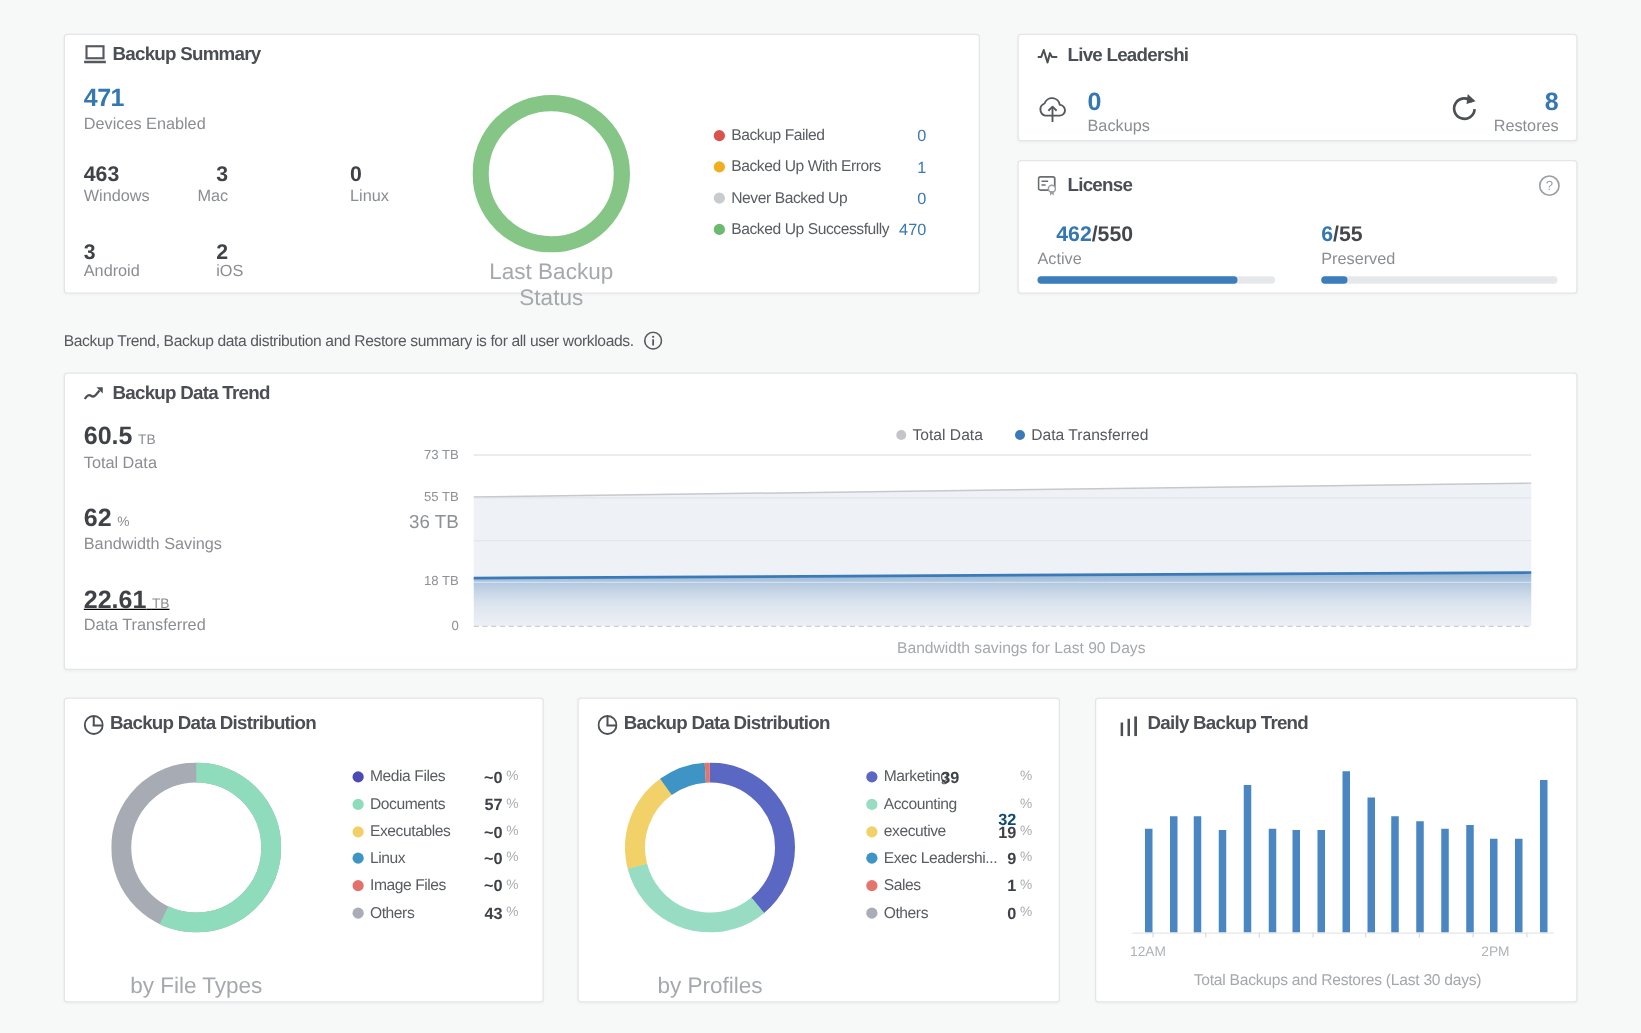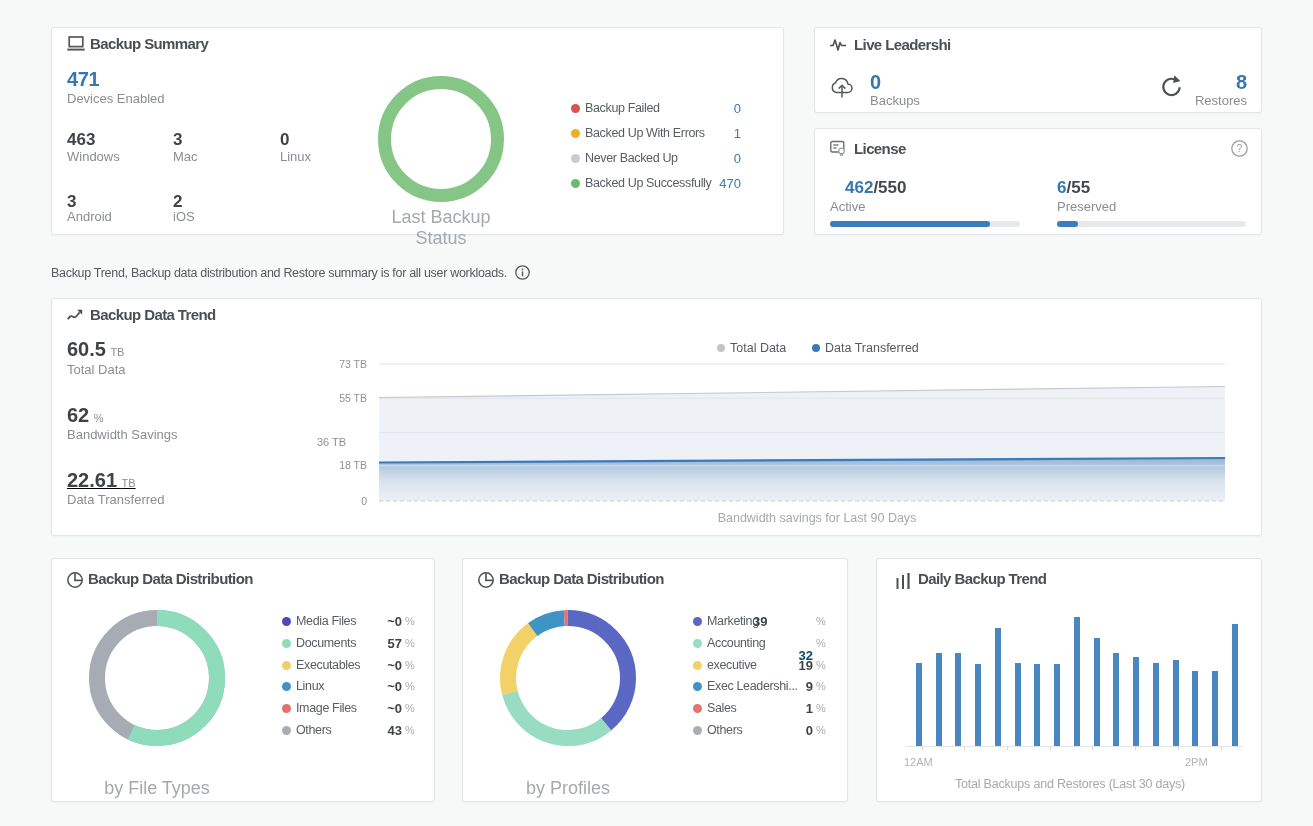--- a/index.html
+++ b/index.html
@@ -22,21 +22,21 @@
     <rect x="2.2" y="1" width="13.6" height="9.6" fill="none" stroke="#55585d" stroke-width="1.7"></rect>
     <line x1="0.3" y1="13.6" x2="17.7" y2="13.6" stroke="#55585d" stroke-width="2"></line>
   </svg>
   <div class="abs title" style="left:38px;top:6.5px;">Backup Summary</div>
   <div class="abs num blue" style="left:15px;top:40px;font-size:20px;letter-spacing:-0.4px;">471</div>
   <div class="abs lbl" style="left:15px;top:63px;">Devices Enabled</div>
 
   <div class="abs num" style="left:15px;top:102px;font-size:17px;">463</div>
   <div class="abs lbl" style="left:15px;top:121px;">Windows</div>
   <div class="abs num" style="left:121px;top:102px;font-size:17px;">3</div>
-  <div class="abs lbl" style="left:121px;top:121px;text-align:center;">Mac</div>
+  <div class="abs lbl" style="left:106px;top:121px;text-align:center;">Mac</div>
   <div class="abs num" style="left:228px;top:102px;font-size:17px;">0</div>
   <div class="abs lbl" style="left:228px;top:121px;">Linux</div>
 
   <div class="abs num" style="left:15px;top:164px;font-size:17px;">3</div>
   <div class="abs lbl" style="left:15px;top:181px;">Android</div>
   <div class="abs num" style="left:121px;top:164px;font-size:17px;">2</div>
   <div class="abs lbl" style="left:121px;top:181px;">iOS</div>
 
   <svg class="abs" style="left:326px;top:48px;" width="126" height="126" viewBox="0 0 126 126">
     <circle cx="63" cy="63" r="56.5" fill="none" stroke="#85c687" stroke-width="13"></circle>
@@ -126,21 +126,21 @@
   <div class="abs" style="left:15px;top:170px;text-decoration:underline;"><span class="num" style="font-size:20px;">22.61</span> <span style="font-size:11px;color:#8a8d91;">TB</span></div>
   <div class="abs lbl" style="left:15px;top:193px;">Data Transferred</div>
 
   <div class="dot" style="left:665px;top:45px;width:8px;height:8px;background:#c3c5c8;"></div>
   <div class="abs" style="left:678px;top:42px;font-size:12.5px;color:#56595e;">Total Data</div>
   <div class="dot" style="left:760px;top:45px;width:8px;height:8px;background:#3a7ab8;"></div>
   <div class="abs" style="left:773px;top:42px;font-size:12.5px;color:#56595e;">Data Transferred</div>
 
   <div class="abs" style="left:265px;top:59px;width:50px;text-align:right;font-size:10.5px;color:#8d9094;">73 TB</div>
   <div class="abs" style="left:265px;top:93px;width:50px;text-align:right;font-size:10.5px;color:#8d9094;">55 TB</div>
-  <div class="abs" style="left:265px;top:137px;width:50px;font-size:11px;color:#8d9094;">36 TB</div>
+  <div class="abs" style="left:265px;top:110px;width:50px;text-align:right;font-size:15px;color:#8d9094;">36 TB</div>
   <div class="abs" style="left:265px;top:160px;width:50px;text-align:right;font-size:10.5px;color:#8d9094;">18 TB</div>
   <div class="abs" style="left:265px;top:196px;width:50px;text-align:right;font-size:10.5px;color:#8d9094;">0</div>
 
   <svg class="abs" style="left:0;top:0;" width="1209" height="236" viewBox="0 0 1209 236">
     <defs>
       <linearGradient id="gba" x1="0" y1="0" x2="0" y2="1">
         <stop offset="0" stop-color="#5d8fc1" stop-opacity="0.6"></stop>
         <stop offset="0.55" stop-color="#8cadcd" stop-opacity="0.22"></stop>
         <stop offset="1" stop-color="#bcc9d8" stop-opacity="0.04"></stop>
       </linearGradient>

